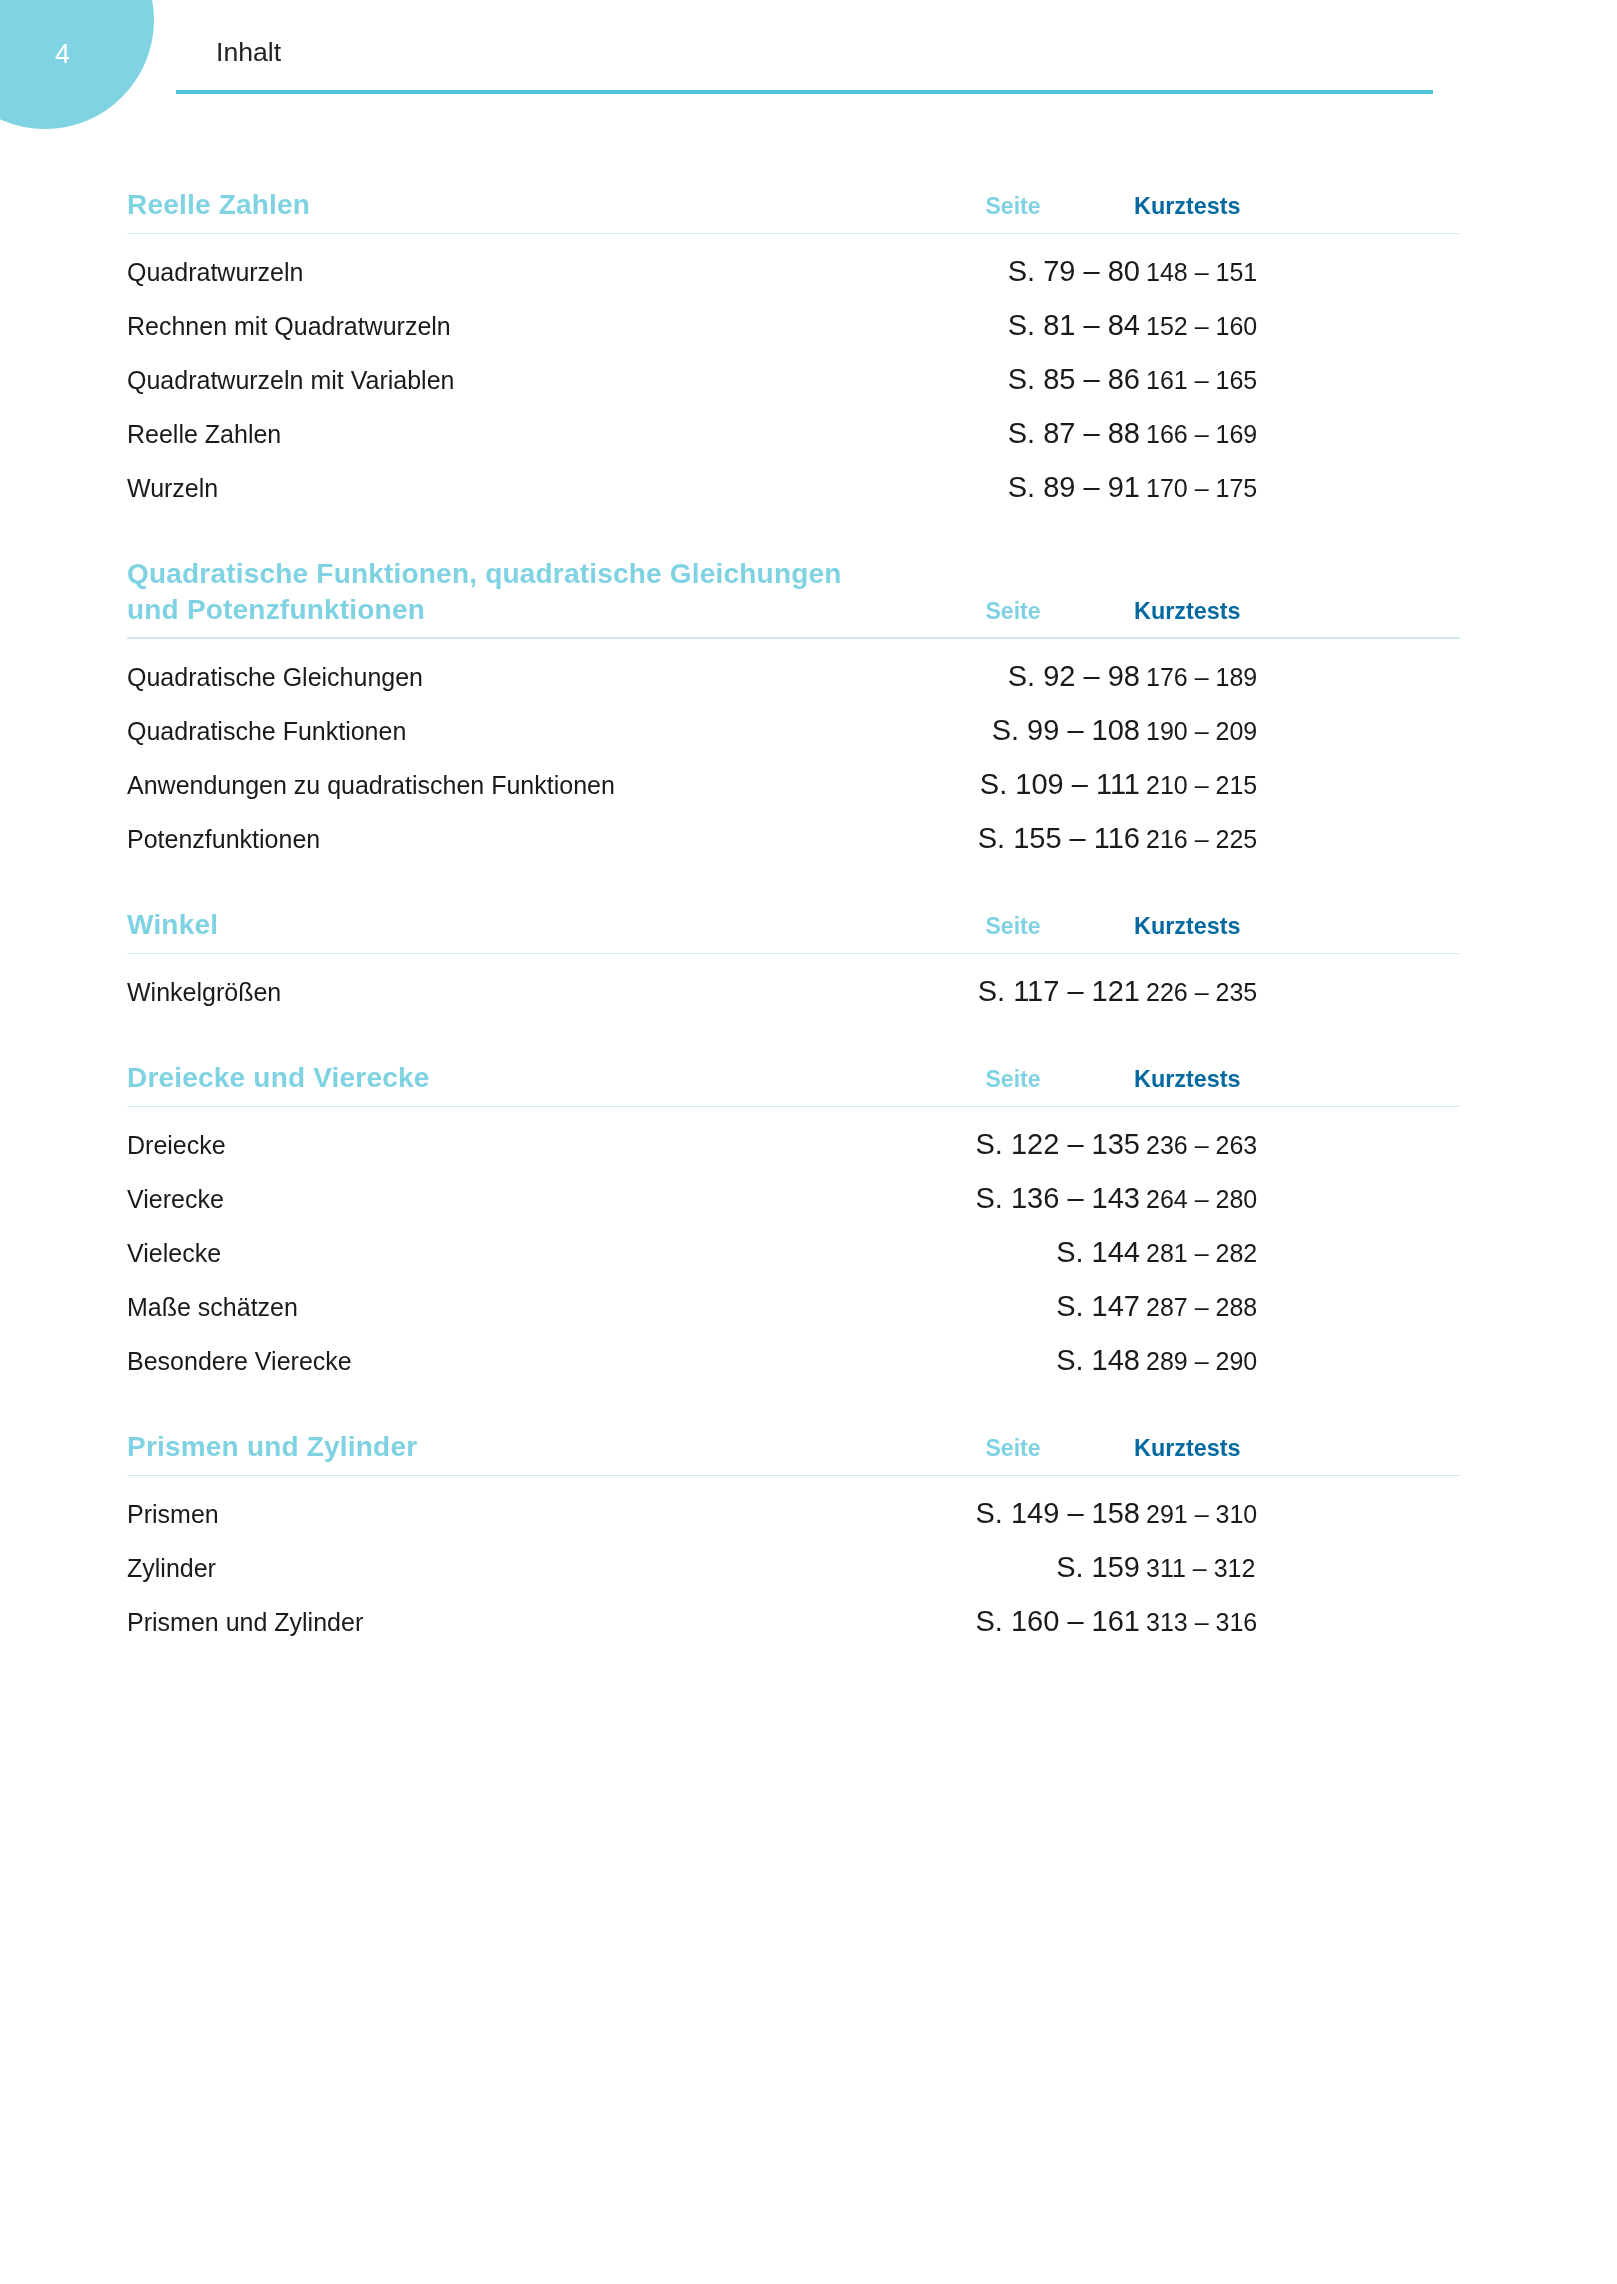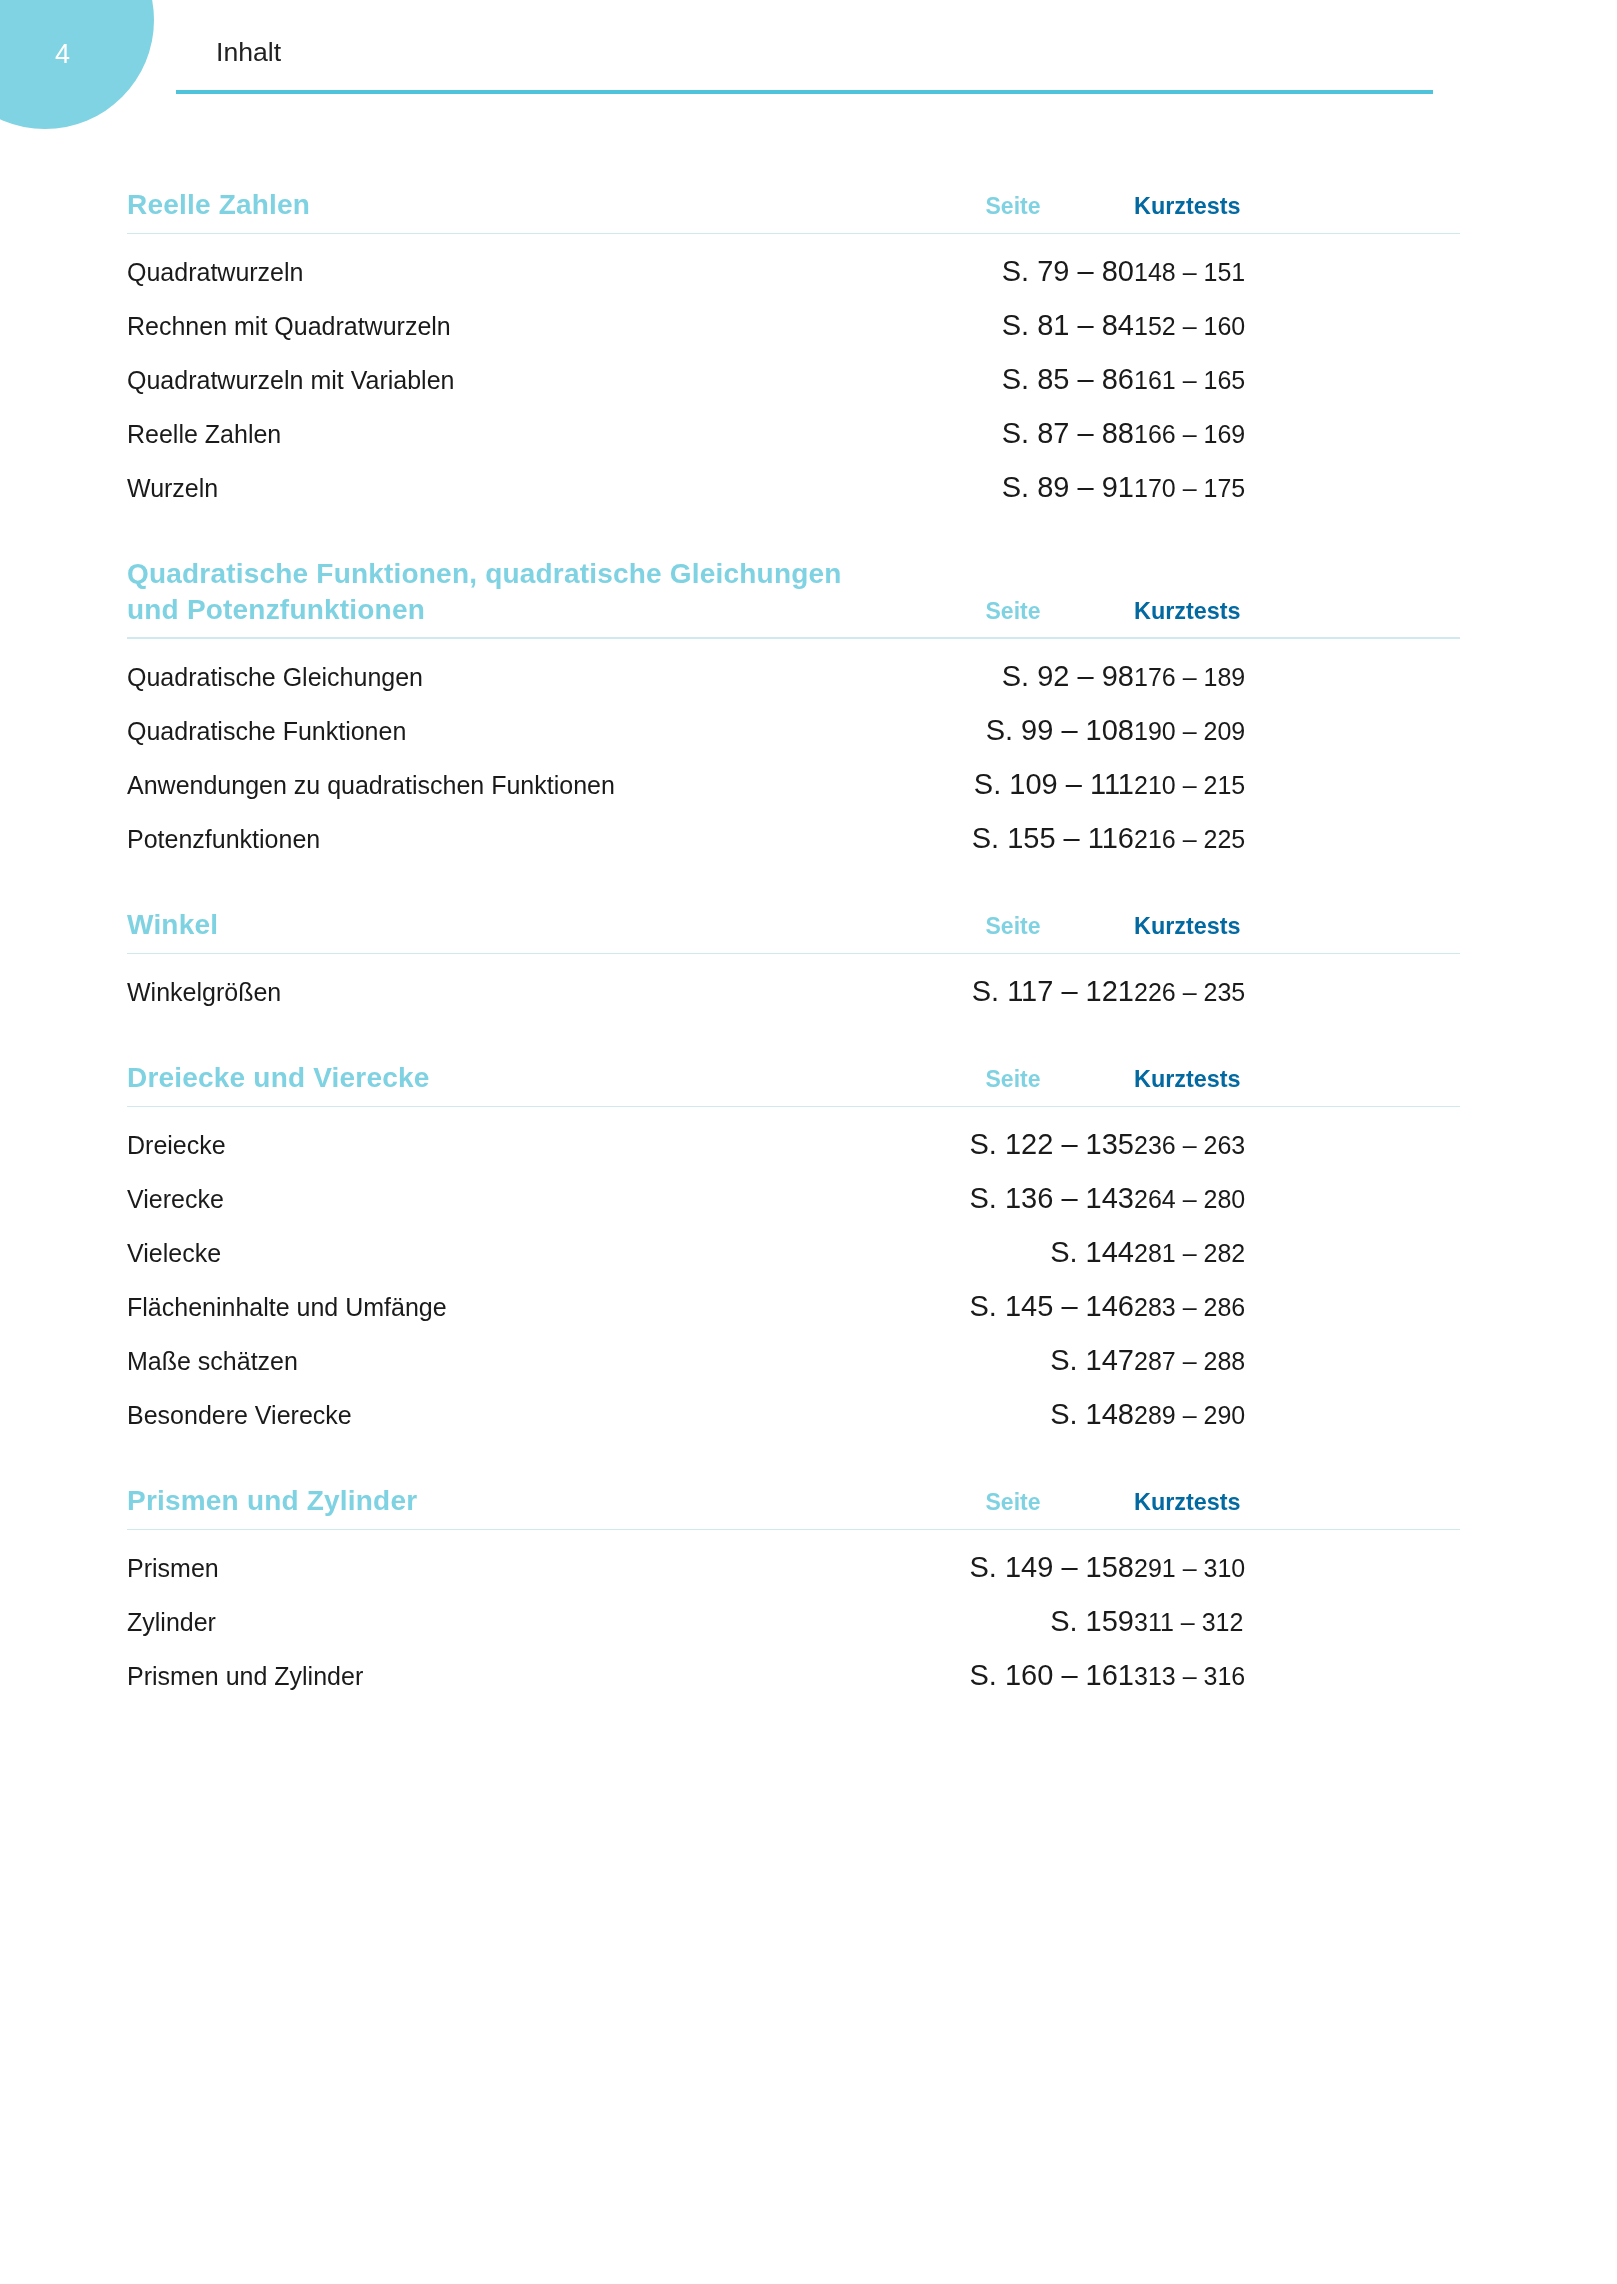--- a/index.html
+++ b/index.html
@@ -101,20 +101,21 @@
     font-size: 23.4px;
     font-weight: 700;
     color: #0369a1;
     padding-bottom: 3.2px;
   }
 
   .row {
     display: flex;
     align-items: baseline;
     padding-top: 21px;
+    gap: 6px;
   }
   .row .c-title {
     flex: 0 0 765px;
     font-size: 25px;
     color: #1a1a1a;
   }
   .row .c-pages {
     flex: 0 0 242px;
     font-size: 29px;
     color: #1a1a1a;
@@ -227,25 +228,20 @@
         <div class="c-title">Vierecke</div>
         <div class="c-pages">S. 136 – 143</div>
         <div class="c-tests">264 – 280</div>
       </div>
       <div class="row">
         <div class="c-title">Vielecke</div>
         <div class="c-pages">S. 144</div>
         <div class="c-tests">281 – 282</div>
       </div>
       <div class="row">
-        <div class="c-title">Flächeninhalte und Umfänge</div>
-        <div class="c-pages">S. 145 – 146</div>
-        <div class="c-tests">283 – 286</div>
-      </div>
-      <div class="row">
         <div class="c-title">Maße schätzen</div>
         <div class="c-pages">S. 147</div>
         <div class="c-tests">287 – 288</div>
       </div>
       <div class="row">
         <div class="c-title">Besondere Vierecke</div>
         <div class="c-pages">S. 148</div>
         <div class="c-tests">289 – 290</div>
       </div>
     </div>

